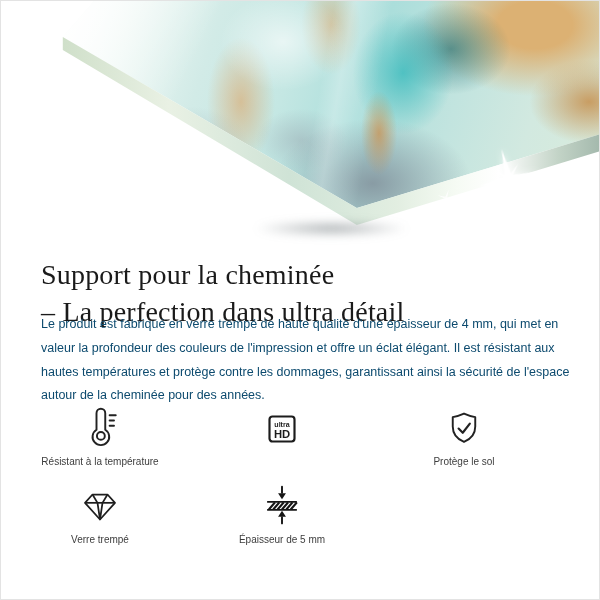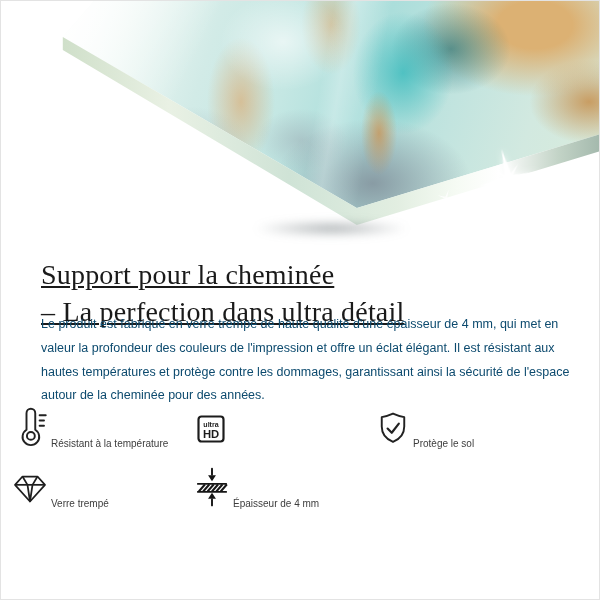--- a/index.html
+++ b/index.html
@@ -48,32 +48,32 @@
   .sparkle{position:absolute;left:477px;top:147px;width:62px;height:62px;transform:rotate(-14deg);
     filter:drop-shadow(0 0 3px rgba(255,255,255,.95));}
   .sparkle-small{position:absolute;left:436px;top:188px;width:18px;height:18px;opacity:.8;transform:rotate(18deg);}
 
   
   .title{
     position:absolute;left:40px;top:236px;
     font-family:"Liberation Serif","DejaVu Serif",serif;
     font-size:28px;line-height:37px;font-weight:400;color:#1a1a1a;letter-spacing:.2px;
   }
-  .title span{display:block;text-decoration:underline;}
+  .title span{display:block;}
   .desc{
     position:absolute;left:40px;top:312px;width:548px;margin:0;
     font-size:12.5px;line-height:23.8px;color:#0c4a6e;white-space:pre-line;
   }
 
   
   .features{
     position:absolute;left:8px;top:404px;width:546px;
     display:grid;grid-template-columns:repeat(3,182px);row-gap:16px;
   }
-  .feature{display:flex;flex-direction:row;align-items:flex-end;}
+  .feature{display:flex;flex-direction:column;align-items:center;}
   .icon-box{height:44px;display:flex;align-items:flex-end;justify-content:center;}
   .feature-label{margin-top:7px;font-size:10px;color:#3d3d3d;white-space:nowrap;}
   .stripes{
     width:33px;height:29px;margin-bottom:2px;
     background:repeating-linear-gradient(135deg,#1c1c1c 0 3.5px,transparent 3.5px 9px);
     clip-path:polygon(0 100%, 100% 100%, 100% 3%);
   }
   svg{display:block;}
 </style>
 </head>
@@ -154,17 +154,17 @@
       <div class="icon-box">
         <svg width="42" height="44" viewBox="0 0 48 48" fill="none" stroke="#161616" stroke-width="2.2">
           <path d="M24 3 V10" stroke-linecap="round"></path>
           <path d="M19.5 10.5 H28.5 L24 17.5 Z" fill="#161616" stroke="none"></path>
           <path d="M24 45 V38" stroke-linecap="round"></path>
           <path d="M19.5 37.5 H28.5 L24 30.5 Z" fill="#161616" stroke="none"></path>
           <path d="M7 20.5 H41 M7 29.5 H41" stroke-width="2"></path>
           <path d="M9 29 L16 21 M14 29 L21 21 M19 29 L26 21 M24 29 L31 21 M29 29 L36 21 M34 29 L41 21" stroke-width="2.6"></path>
         </svg>
       </div>
-      <div class="feature-label">Épaisseur de 4 mm</div>
+      <div class="feature-label">Épaisseur de 5 mm</div>
     </div>
 
   </div>
 </div>
 
 </body></html>

